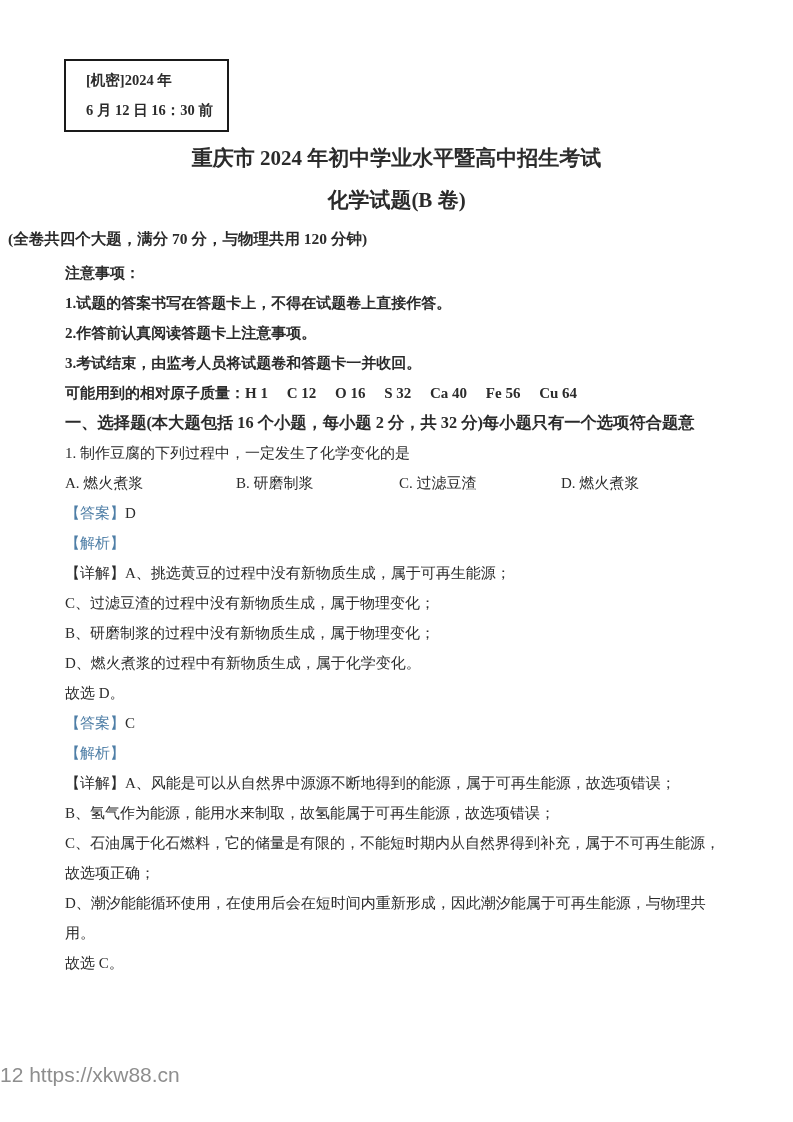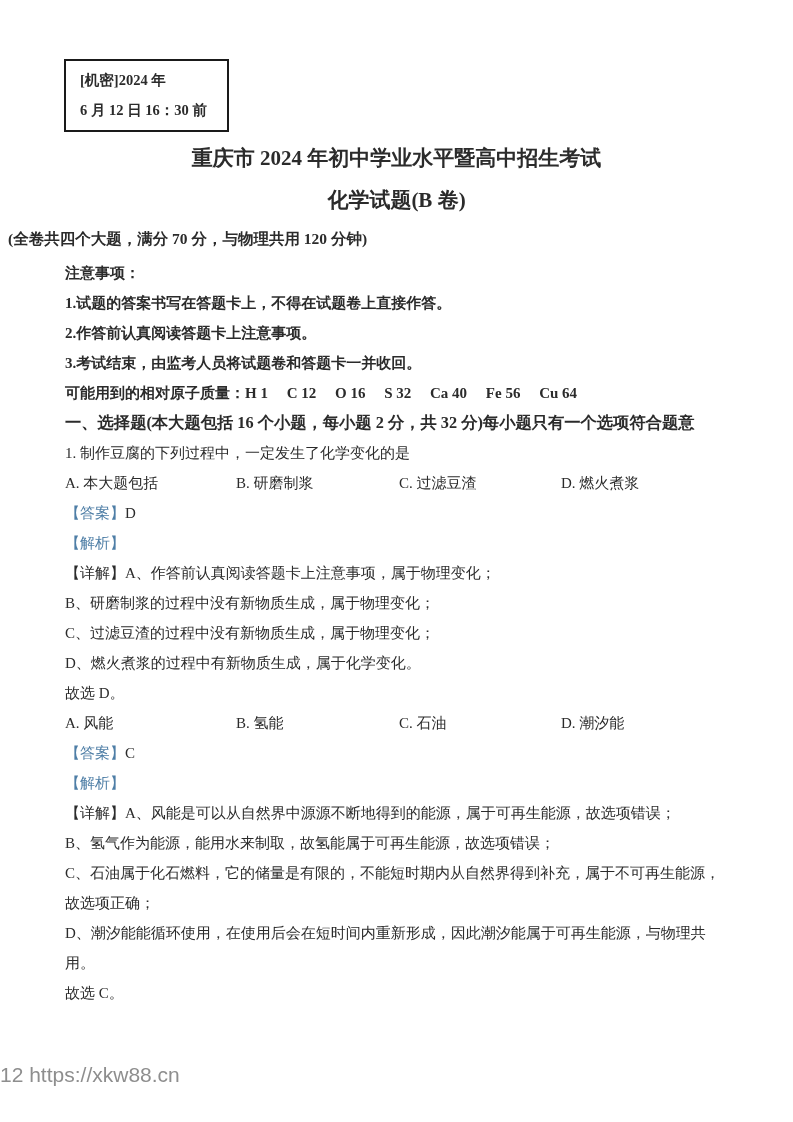--- a/index.html
+++ b/index.html
@@ -12,21 +12,21 @@
     color: #2b2b2b;
   }
   .page { position: absolute; inset: 0; }
 
   
   .stamp-box {
     position: absolute; left: 64px; top: 59px;
     width: 165px; height: 73px;
     border: 2px solid #1a1a1a;
     box-sizing: border-box;
-    padding: 4px 4px 0 14px;
+    padding: 4px 4px 0 20px;
   }
   .stamp-line {
     font-weight: bold; font-size: 14.5px; line-height: 30px;
     white-space: nowrap;
   }
 
   
   .doc-title {
     position: absolute; top: 144px; left: 0; width: 100%;
     text-align: center; font-weight: bold; font-size: 21px;
@@ -86,45 +86,39 @@
     <div class="line bold">1.试题的答案书写在答题卡上，不得在试题卷上直接作答。</div>
     <div class="line bold">2.作答前认真阅读答题卡上注意事项。</div>
     <div class="line bold">3.考试结束，由监考人员将试题卷和答题卡一并收回。</div>
     <div class="line bold pre">可能用到的相对原子质量：H 1     C 12     O 16     S 32     Ca 40     Fe 56     Cu 64</div>
 
     <div class="section-heading">一、选择题(本大题包括 16 个小题，每小题 2 分，共 32 分)每小题只有一个选项符合题意</div>
 
     <div>
       <div class="line">1. 制作豆腐的下列过程中，一定发生了化学变化的是</div>
       <div class="options-row">
-        <span class="opt-1">A. 本大题包括</span>
+        <span class="opt-1">A. 燃火煮浆</span>
         <span class="opt-2">B. 研磨制浆</span>
         <span class="opt-3">C. 过滤豆渣</span>
         <span class="opt-4">D. 燃火煮浆</span>
       </div>
       <div class="line">
         <span class="accent">【答案】</span><span>D</span>
       </div>
       <div class="line">
         <span class="accent">【解析】</span>
       </div>
-      <div class="line">【详解】A、作答前认真阅读答题卡上注意事项，属于物理变化；</div>
+      <div class="line">【详解】A、挑选黄豆的过程中没有新物质生成，属于可再生能源；</div>
+      <div class="line">C、过滤豆渣的过程中没有新物质生成，属于物理变化；</div>
       <div class="line">B、研磨制浆的过程中没有新物质生成，属于物理变化；</div>
-      <div class="line">C、过滤豆渣的过程中没有新物质生成，属于物理变化；</div>
       <div class="line">D、燃火煮浆的过程中有新物质生成，属于化学变化。</div>
       <div class="line">故选 D。</div>
     </div>
 
     <div>
-      <div class="options-row">
-        <span class="opt-1">A. 风能</span>
-        <span class="opt-2">B. 氢能</span>
-        <span class="opt-3">C. 石油</span>
-        <span class="opt-4">D. 潮汐能</span>
-      </div>
       <div class="line">
         <span class="accent">【答案】</span><span>C</span>
       </div>
       <div class="line">
         <span class="accent">【解析】</span>
       </div>
       <div class="line">【详解】A、风能是可以从自然界中源源不断地得到的能源，属于可再生能源，故选项错误；</div>
       <div class="line">B、氢气作为能源，能用水来制取，故氢能属于可再生能源，故选项错误；</div>
       <div class="line">C、石油属于化石燃料，它的储量是有限的，不能短时期内从自然界得到补充，属于不可再生能源，故选项正确；</div>
       <div class="line">D、潮汐能能循环使用，在使用后会在短时间内重新形成，因此潮汐能属于可再生能源，与物理共用。</div>

